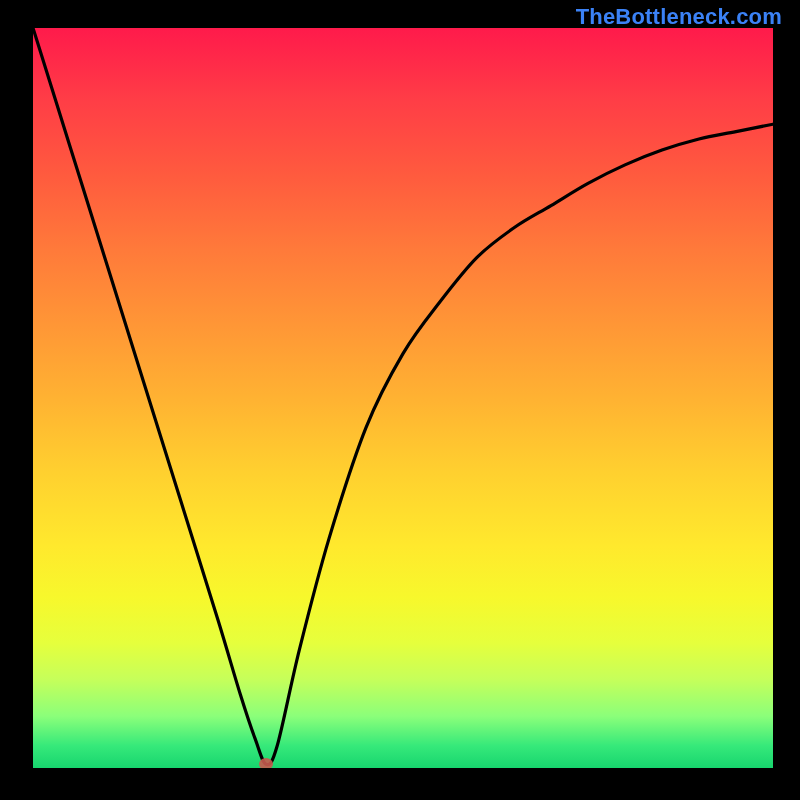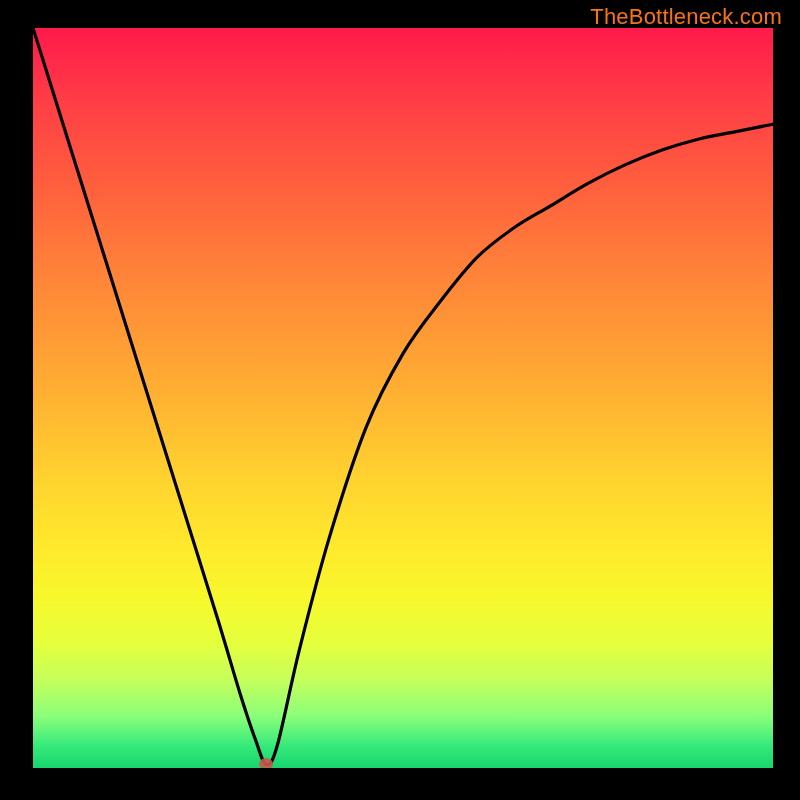--- a/index.html
+++ b/index.html
@@ -14,23 +14,23 @@
   .frame {
     position: relative;
     width: 800px;
     height: 800px;
     background: #000;
   }
   .watermark {
     position: absolute;
     top: 4px;
     right: 18px;
-    color: #f97316;
+    color: #3b82f6;
     font-size: 22px;
-    font-weight: 400;
+    font-weight: 700;
     letter-spacing: 0.2px;
     z-index: 10;
     margin-left: 10px;
   }
   .plot-area {
     position: absolute;
     left: 33px;
     top: 28px;
     width: 740px;
     height: 740px;

